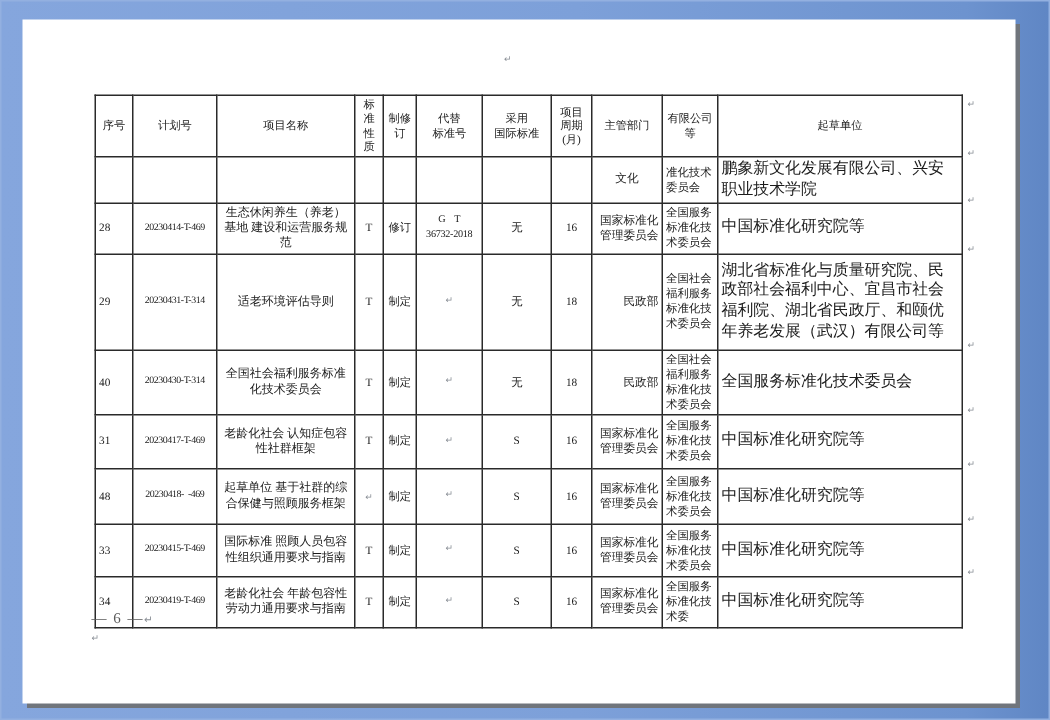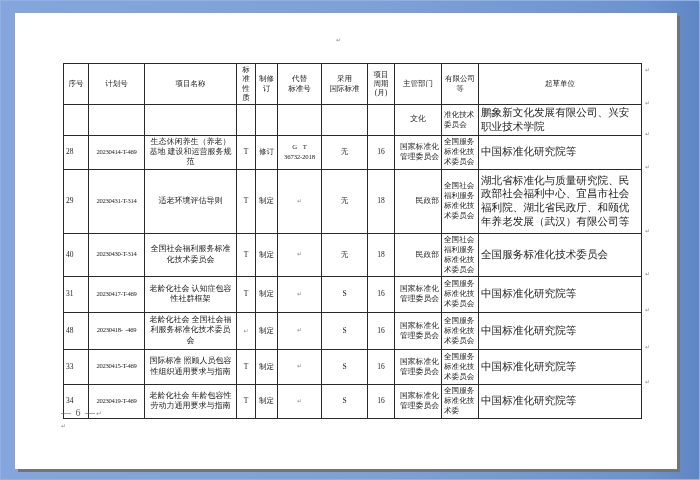--- a/index.html
+++ b/index.html
@@ -157,21 +157,21 @@
         <td class="c6">S</td>
         <td class="c7">16</td>
         <td class="c8">国家标准化管理委员会</td>
         <td class="c9">全国服务标准化技术委员会</td>
         <td class="c10">中国标准化研究院等</td>
       </tr>
 
       <tr style="height:37px">
         <td class="c0">48</td>
         <td class="c1">20230418-  -469</td>
-        <td class="c2">老龄化社会 全国社会福利服务标准化技术委员会</td>
+        <td class="c2">起草单位 基于社群的综合保健与照顾服务框架</td>
         <td class="c3"><span class="pmark">↵</span></td>
         <td class="c4">制定</td>
         <td class="c5"><span class="pmark">↵</span></td>
         <td class="c6">S</td>
         <td class="c7">16</td>
         <td class="c8">国家标准化管理委员会</td>
         <td class="c9">全国服务标准化技术委员会</td>
         <td class="c10">中国标准化研究院等</td>
       </tr>
 

